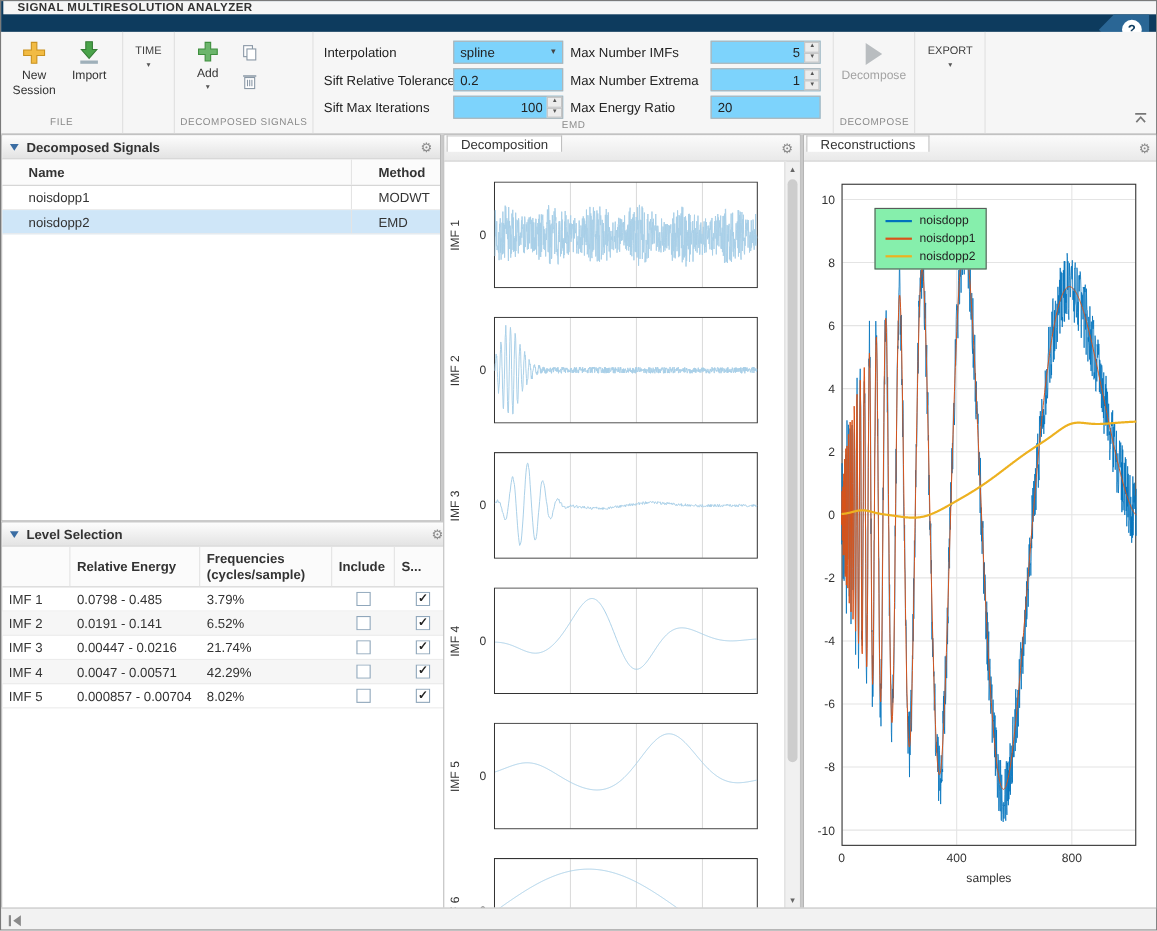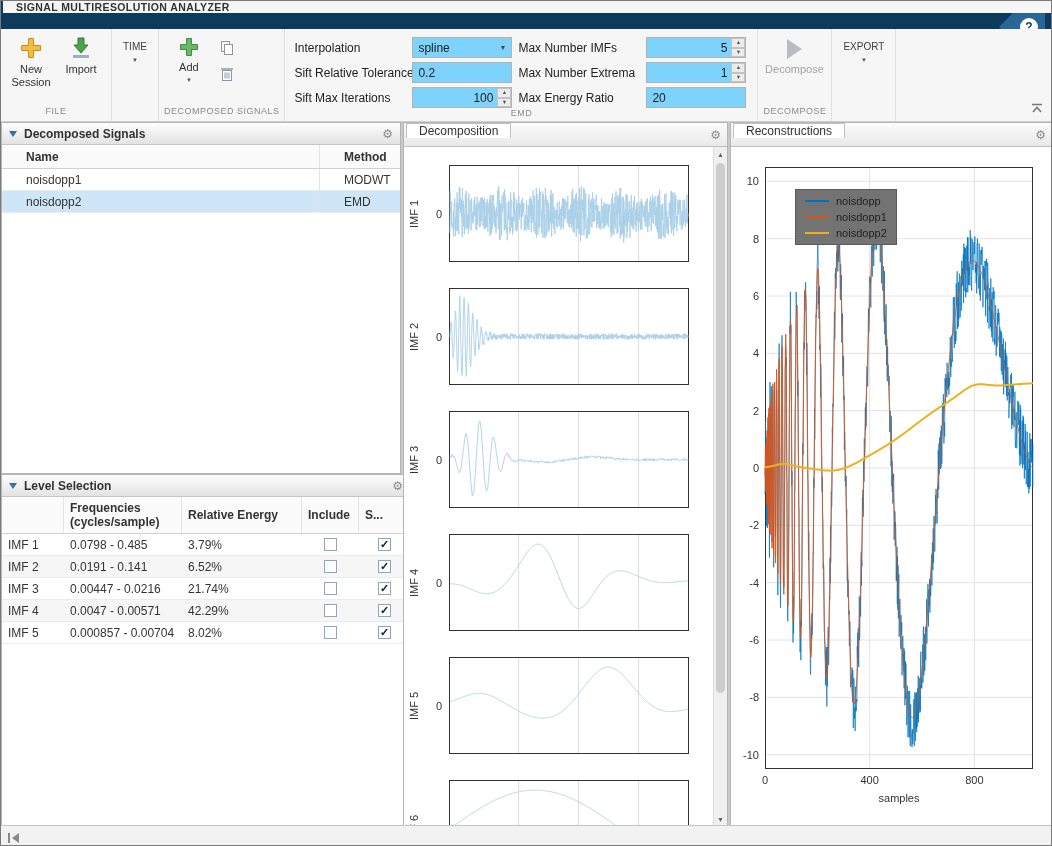--- a/index.html
+++ b/index.html
@@ -96,21 +96,21 @@
   .imf-zero { position:absolute; left:22px; top:18px; height:97px; width:16px; display:flex;
               align-items:center; justify-content:flex-end; font-size:11px; color:#333; }
   .imf-svg { position:absolute; left:45px; top:18px; }
   .vscroll { position:absolute; top:24px; right:0; width:14px; bottom:0; background:#f0f0f0; border-left:1px solid #dcdcdc; }
   .vs-up, .vs-down { position:absolute; left:0; width:100%; height:14px; font-size:7px; color:#666;
                      display:flex; align-items:center; justify-content:center; cursor:pointer; }
   .vs-up { top:0; } .vs-down { bottom:0; }
   .vs-thumb { position:absolute; left:2px; right:2px; top:16px; height:530px; background:#cdcdcd; border-radius:6px; cursor:grab; }
 
   .recon-content { position:absolute; top:24px; left:0; right:0; bottom:0; background:#fff; }
-  .legend { position:absolute; left:64px; top:42px; background:#737373; border:1px solid #5a5a5a;
+  .legend { position:absolute; left:64px; top:42px; background:#86efac; border:1px solid #5a5a5a;
             padding:5px 9px; display:flex; flex-direction:column; gap:4px; }
   .legend-entry { display:flex; align-items:center; gap:7px; }
   .legend-line { width:24px; height:0; border-top:2px solid #000; }
   .legend-label { font-size:11px; color:#222; white-space:nowrap; }
 
   
   .statusbar { position:absolute; bottom:0; left:0; right:0; height:20px; background:#f2f2f2; border-top:1px solid #c4c4c4; }
   .collapse-left { position:absolute; left:6px; top:4px; cursor:pointer; }
 </style>
 </head>
@@ -284,22 +284,22 @@
   </div>
 
   <div class="panel" style="left:0; top:473px; width:410px; height:353px;">
     <div class="panel-header">
       <span class="collapse-tri"></span>
       <span class="panel-title">Level Selection</span>
       <span class="gear">⚙</span>
     </div>
     <div class="lvl-head">
       <span></span>
+      <span>Relative Energy</span>
       <span>Frequencies (cycles/sample)</span>
-      <span>Relative Energy</span>
       <span>Include</span>
       <span>S...</span>
     </div>
     <div>
       <div class="lvl-row">
         <span>IMF 1</span>
         <span>0.0798 - 0.485</span>
         <span>3.79%</span>
         <span class="cb-cell">
             <span class="cb"></span>

